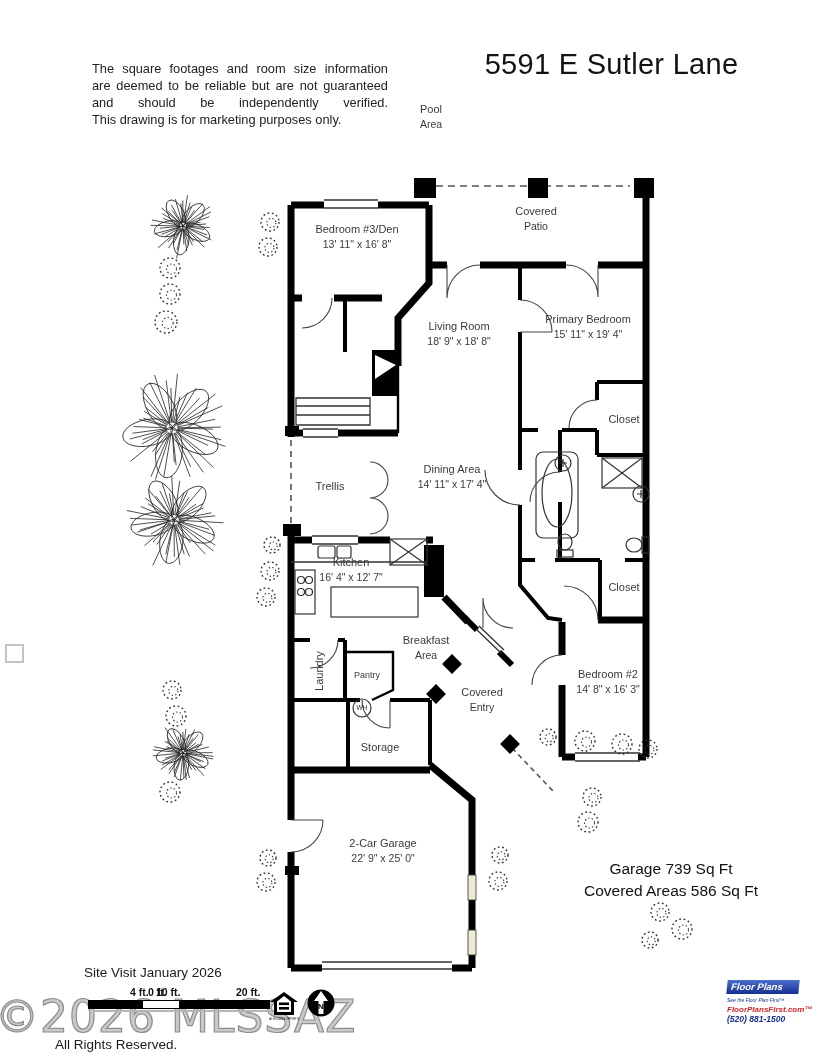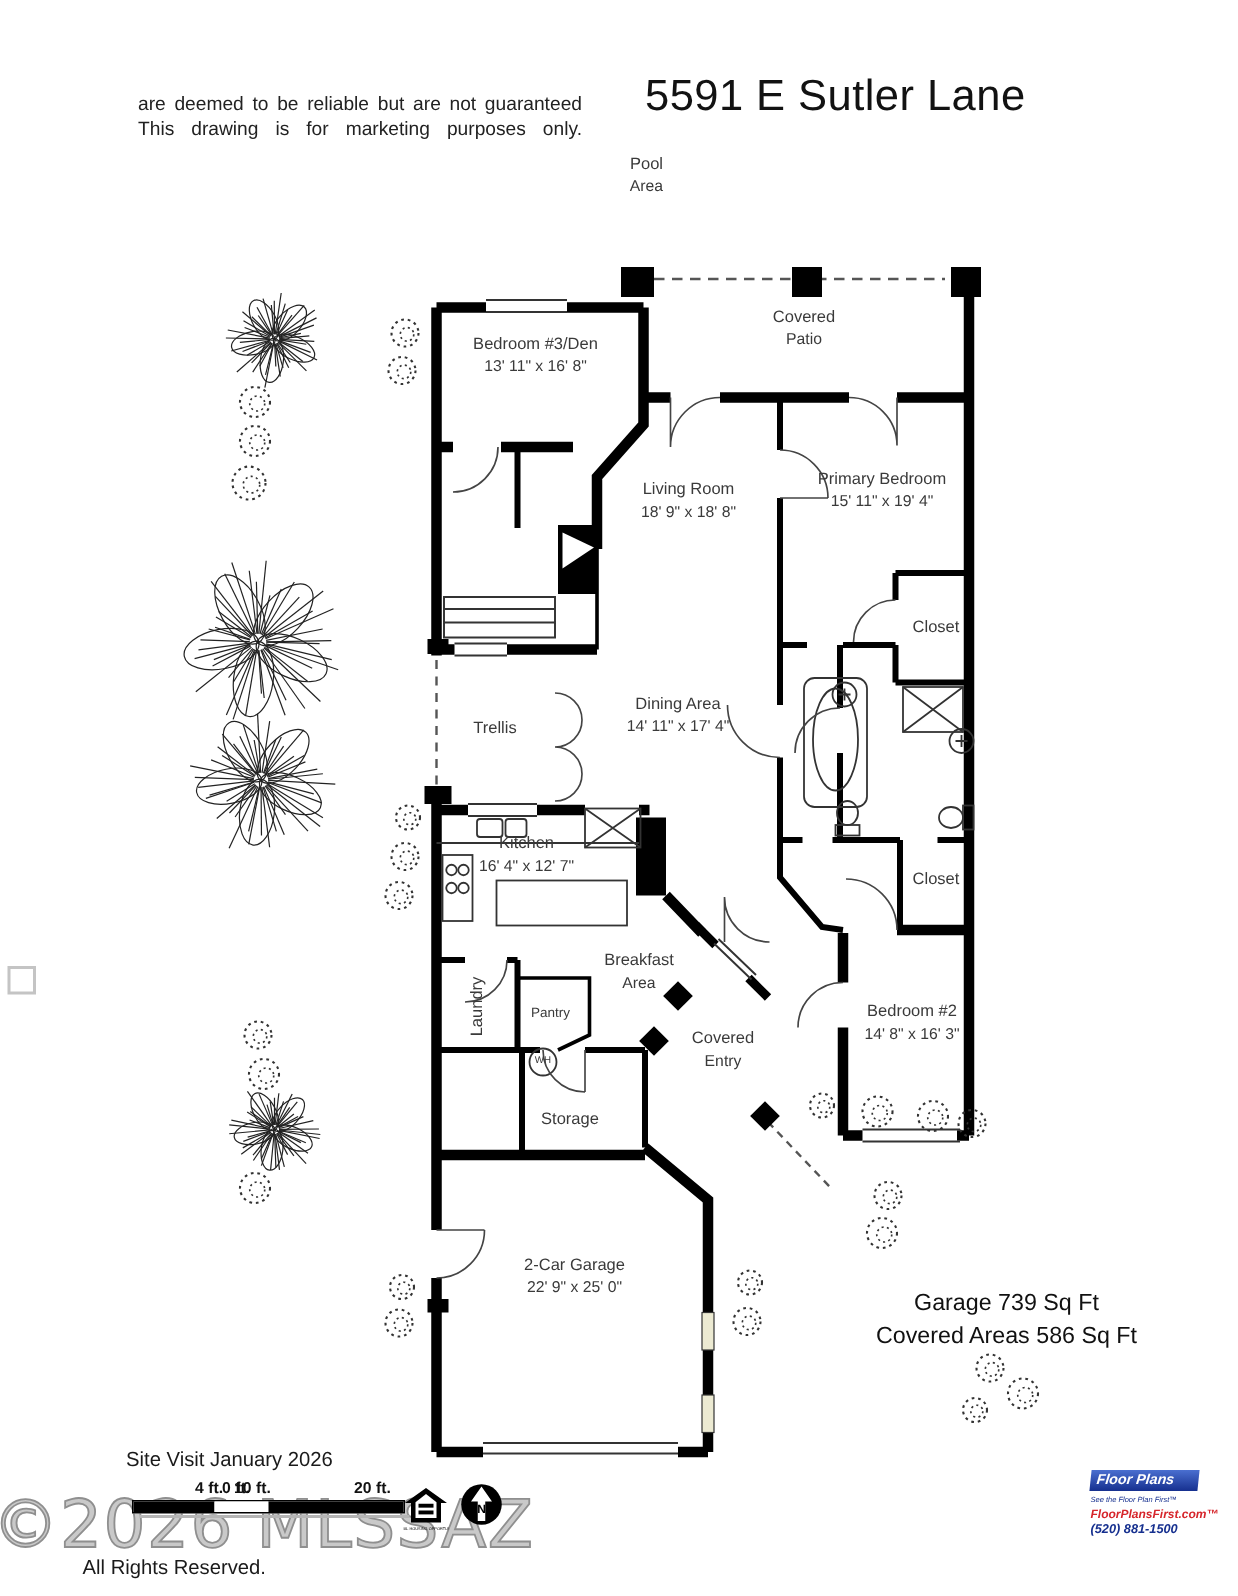--- a/index.html
+++ b/index.html
@@ -2,21 +2,21 @@
 <html><head>
 <meta charset="utf-8">
 <style>
   html,body{margin:0;padding:0;background:#fff;}
   #canvas{position:relative;width:825px;height:1064px;background:#fff;overflow:hidden;
           font-family:"Liberation Sans",sans-serif;color:#222;}
   #canvas > div, #canvas > h1, #canvas > svg{position:absolute;}
 
   .disclaimer{left:92px;top:60px;width:296px;font-size:12.8px;line-height:1.34;color:#222;}
   .disclaimer div:nth-child(-n+3){text-align:justify;text-align-last:justify;}
-  .title{left:430px;top:48px;width:363px;margin:0;text-align:left;font-size:29px;
+  .title{left:430px;top:48px;width:363px;margin:0;text-align:center;font-size:29px;
          font-weight:400;color:#121212;letter-spacing:0.3px;}
 
   .plan-svg{left:0;top:0;width:825px;height:1064px;}
 
   .labels-layer{left:0;top:0;width:825px;height:811px;pointer-events:none;}
   .room-label{position:absolute;transform:translate(-50%,-50%);text-align:center;
               font-size:11px;color:#3a3a3a;line-height:1.35;white-space:nowrap;}
   .room-label .rdim{font-size:10.5px;}
   .room-label.rot{transform:translate(-50%,-50%) rotate(-90deg);}
   .room-label.small{font-size:9px;}
@@ -58,21 +58,23 @@
   .ltag{margin-top:2px;font-size:5px;color:#16308f;font-style:italic;white-space:nowrap;}
   .lweb{margin-top:2px;font-size:8px;font-weight:bold;font-style:italic;color:#d6252b;white-space:nowrap;}
   .lphone{font-size:8.5px;font-weight:bold;font-style:italic;color:#16308f;white-space:nowrap;}
 </style>
 </head>
 <body>
 
 <div id="canvas">
 
   <div class="disclaimer">
+      <div>The square footages and room size information</div>
       <div>are deemed to be reliable but are not guaranteed</div>
+      <div>and should be independently verified.</div>
       <div>This drawing is for marketing purposes only.</div>
     </div>
   <h1 class="title">5591 E Sutler Lane</h1>
 
   <svg class="plan-svg" viewBox="0 0 825 1064" xmlns="http://www.w3.org/2000/svg">
 
     <g stroke="#555" stroke-width="1.6" fill="none">
       <path d="M436,186 H630" stroke-dasharray="7 5"></path>
       <path d="M291,440 V528" stroke-dasharray="6 5"></path>
       <path d="M512,748 L553,791" stroke-dasharray="5 4"></path>

